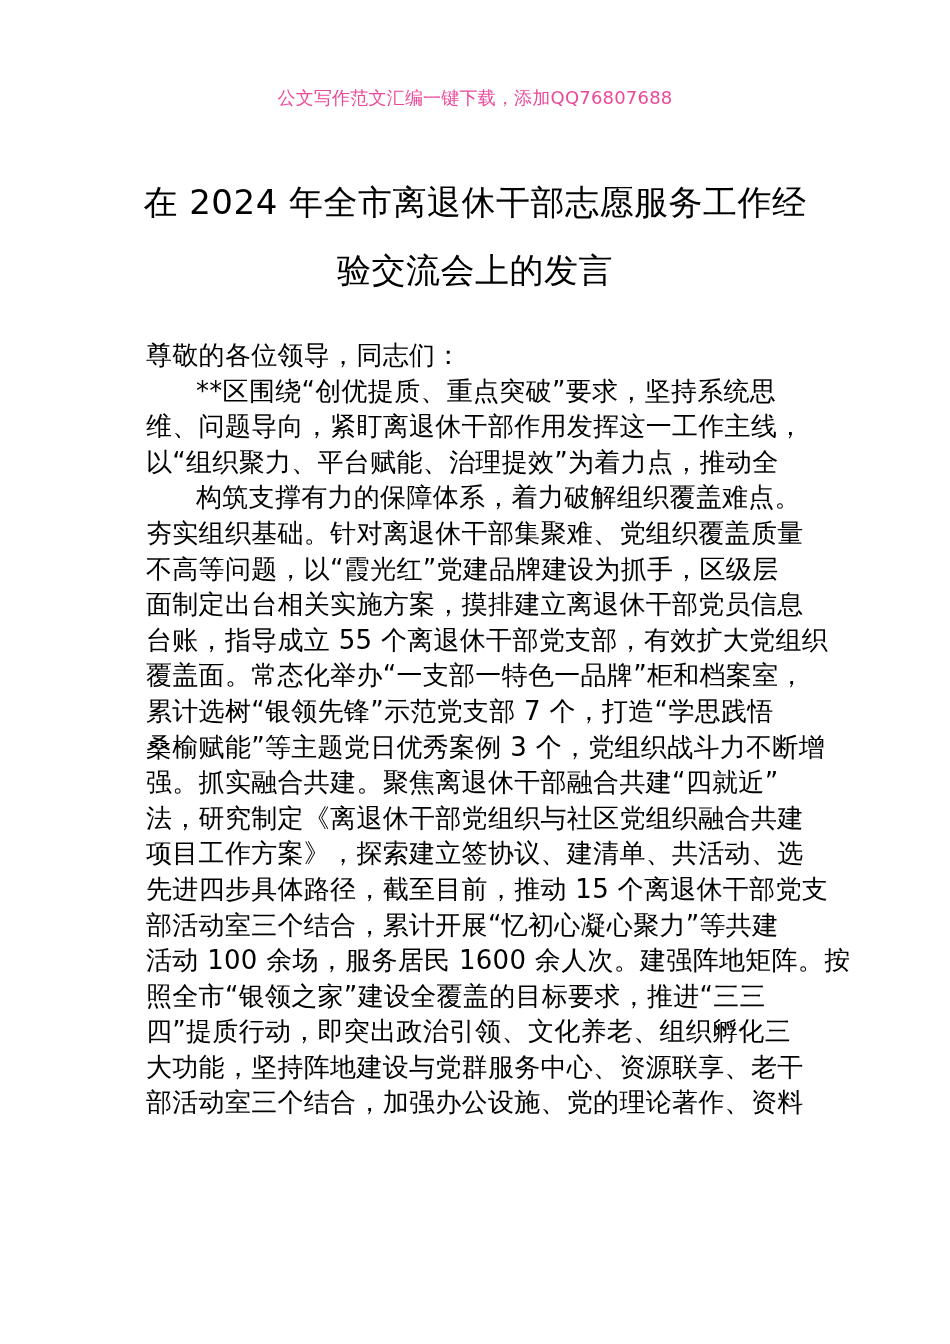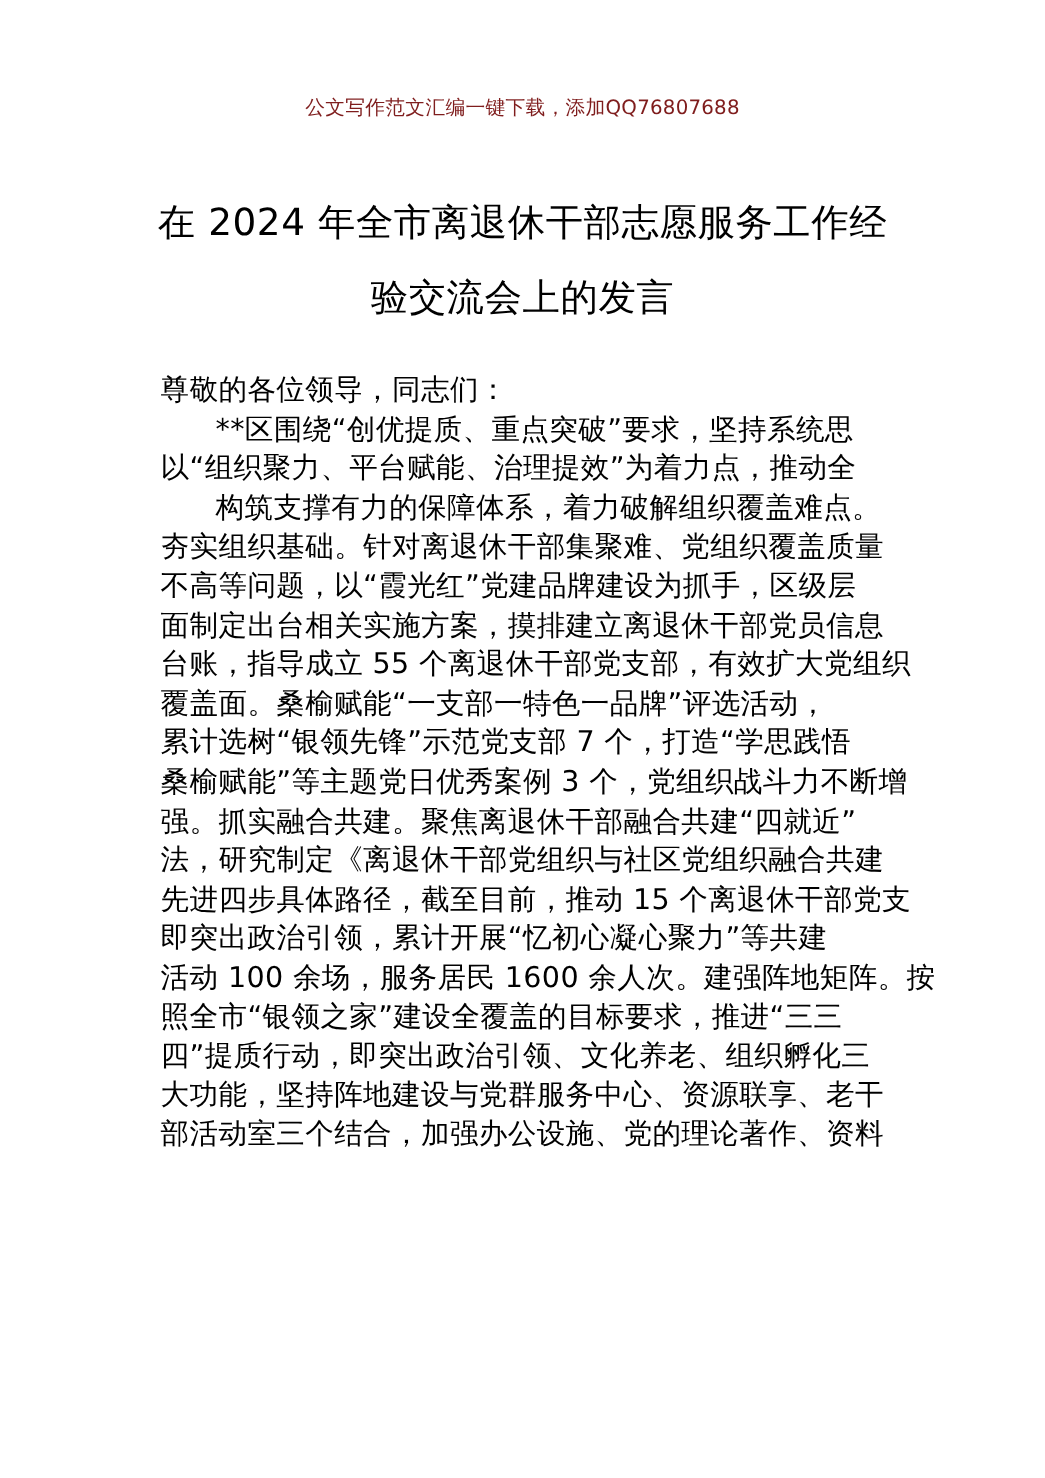--- a/index.html
+++ b/index.html
@@ -1,46 +1,48 @@
 <!DOCTYPE html>
 <html><head>
 <meta charset="utf-8">
 <style>
   html, body { margin: 0; padding: 0; background: #ffffff; }
   body { width: 950px; height: 1344px; position: relative; overflow: hidden; font-family: "DejaVu Sans", sans-serif; color: #000; }
-  .header { position: absolute; top: 86px; left: 0; width: 950px; text-align: center; font-size: 18px; color: #7f1d1d; letter-spacing: 0.2px; }
+  .header { position: absolute; top: 86px; left: 0; width: 950px; text-align: center; font-size: 18px; color: #ec4899; letter-spacing: 0.2px; }
   .title { position: absolute; left: 0; width: 950px; text-align: center; font-size: 34px; color: #000; letter-spacing: 0.5px; }
   .title.l1 { top: 180px; }
   .title.l2 { top: 248px; }
   .body { position: absolute; top: 338px; left: 146px; width: 670px; }
   .line { height: 35.6px; line-height: 35.6px; font-size: 26px; white-space: nowrap; letter-spacing: 0.3px; }
   .indent { padding-left: 50px; }
 </style>
 </head>
 <body>
 
 <div class="header">公文写作范文汇编一键下载，添加QQ76807688</div>
 
 <div class="title l1">在 2024 年全市离退休干部志愿服务工作经</div>
 <div class="title l2">验交流会上的发言</div>
 
 <div class="body" id="doc-body">
     <div class="line">尊敬的各位领导，同志们：</div>
     <div class="line indent">**区围绕“创优提质、重点突破”要求，坚持系统思</div>
+    <div class="line">维、问题导向，紧盯离退休干部作用发挥这一工作主线，</div>
     <div class="line">以“组织聚力、平台赋能、治理提效”为着力点，推动全</div>
     <div class="line indent">构筑支撑有力的保障体系，着力破解组织覆盖难点。</div>
     <div class="line">夯实组织基础。针对离退休干部集聚难、党组织覆盖质量</div>
     <div class="line">不高等问题，以“霞光红”党建品牌建设为抓手，区级层</div>
     <div class="line">面制定出台相关实施方案，摸排建立离退休干部党员信息</div>
     <div class="line">台账，指导成立 55 个离退休干部党支部，有效扩大党组织</div>
-    <div class="line">覆盖面。桑榆赋能“一支部一特色一品牌”评选活动，</div>
+    <div class="line">覆盖面。常态化举办“一支部一特色一品牌”柜和档案室，</div>
     <div class="line">累计选树“银领先锋”示范党支部 7 个，打造“学思践悟</div>
     <div class="line">桑榆赋能”等主题党日优秀案例 3 个，党组织战斗力不断增</div>
     <div class="line">强。抓实融合共建。聚焦离退休干部融合共建“四就近”</div>
     <div class="line">法，研究制定《离退休干部党组织与社区党组织融合共建</div>
+    <div class="line">项目工作方案》，探索建立签协议、建清单、共活动、选</div>
     <div class="line">先进四步具体路径，截至目前，推动 15 个离退休干部党支</div>
-    <div class="line">即突出政治引领，累计开展“忆初心凝心聚力”等共建</div>
+    <div class="line">部活动室三个结合，累计开展“忆初心凝心聚力”等共建</div>
     <div class="line">活动 100 余场，服务居民 1600 余人次。建强阵地矩阵。按</div>
     <div class="line">照全市“银领之家”建设全覆盖的目标要求，推进“三三</div>
     <div class="line">四”提质行动，即突出政治引领、文化养老、组织孵化三</div>
     <div class="line">大功能，坚持阵地建设与党群服务中心、资源联享、老干</div>
     <div class="line">部活动室三个结合，加强办公设施、党的理论著作、资料</div>
   </div>
 
 </body></html>

